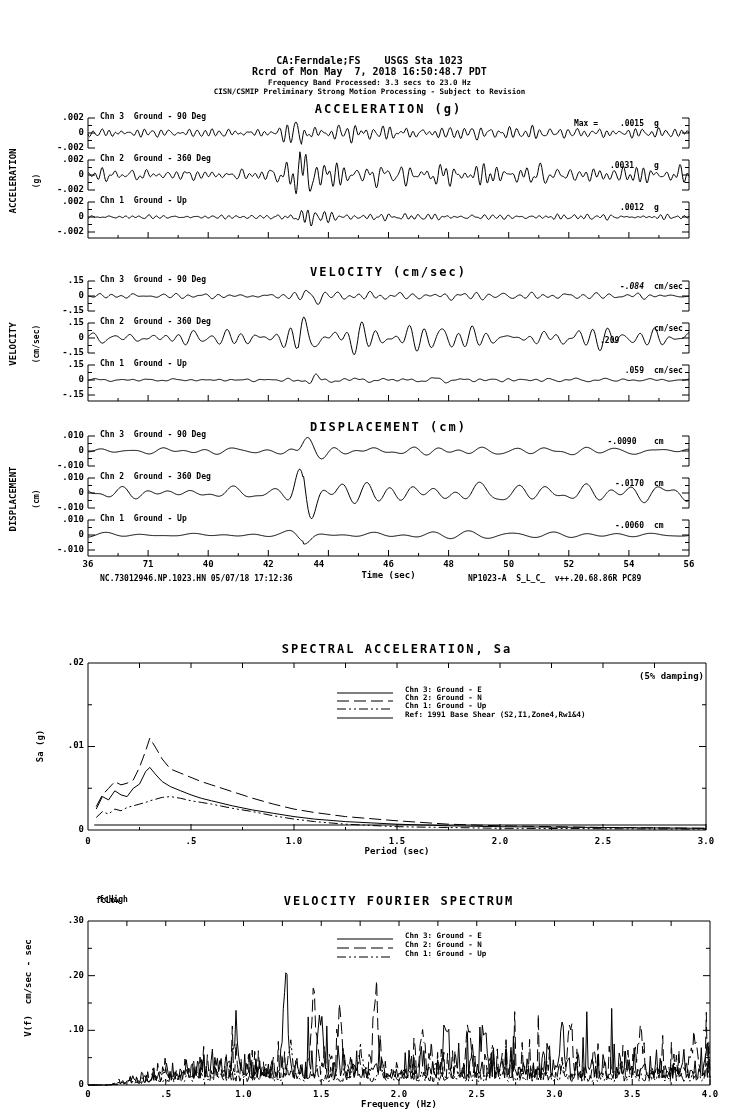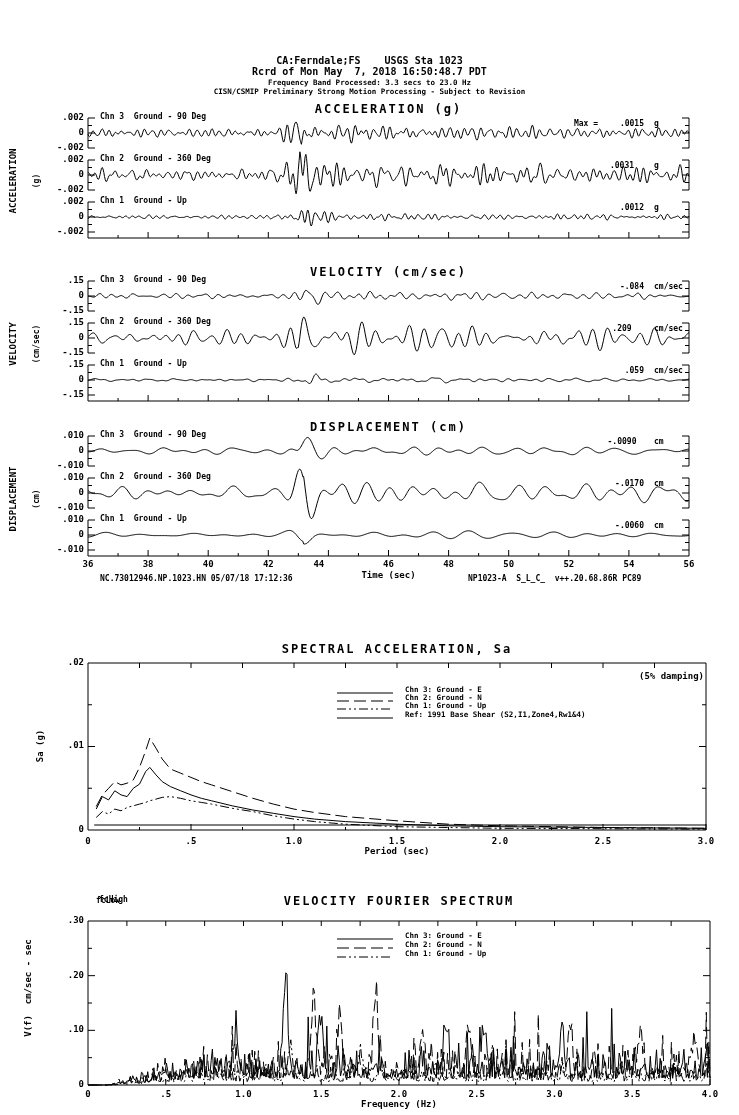--- a/index.html
+++ b/index.html
@@ -368,28 +368,28 @@
 <span class="ab f8" style="left: 600px; top: 203px; width: 44px; text-align: right;">.0012</span>
 <span class="ab f8" style="left: 654px; top: 203px;">g</span>
 <span class="ab f12" style="left: 88px; top: 266px; width: 601px; text-align: center;">VELOCITY (cm/sec)</span>
 <span class="ab f9 vlab" style="left: 13px; top: 344px;">VELOCITY</span>
 <span class="ab f8 vlab" style="left: 37px; top: 344px;">(cm/sec)</span>
 <span class="ab f9" style="left: 38px; top: 275px; width: 46px; text-align: right;">.15</span>
 <span class="ab f9" style="left: 38px; top: 290px; width: 46px; text-align: right;">0</span>
 <span class="ab f9" style="left: 38px; top: 305px; width: 46px; text-align: right;">-.15</span>
 <span class="ab f8" style="left: 100px; top: 275px;">Chn 3  Ground - 90 Deg</span>
 <span class="ab f8" style="left: 512px; top: 282px; width: 86px; text-align: right;"></span>
-<span class="ab f8" style="left: 600px; top: 282px; width: 44px; text-align: right;">-.084</span>
+<span class="ab f8" style="left: 600px; top: 282px; width: 44px; text-align: right; font-style: italic;">-.084</span>
 <span class="ab f8" style="left: 654px; top: 282px;">cm/sec</span>
 <span class="ab f9" style="left: 38px; top: 317px; width: 46px; text-align: right;">.15</span>
 <span class="ab f9" style="left: 38px; top: 332px; width: 46px; text-align: right;">0</span>
 <span class="ab f9" style="left: 38px; top: 347px; width: 46px; text-align: right;">-.15</span>
 <span class="ab f8" style="left: 100px; top: 317px;">Chn 2  Ground - 360 Deg</span>
 <span class="ab f8" style="left: 512px; top: 324px; width: 86px; text-align: right;"></span>
-<span class="ab f8" style="left: 600px; top: 324px; width: 44px; text-align: center;">.209</span>
+<span class="ab f8" style="left: 600px; top: 336px; width: 44px; text-align: left;">.209</span>
 <span class="ab f8" style="left: 654px; top: 324px;">cm/sec</span>
 <span class="ab f9" style="left: 38px; top: 359px; width: 46px; text-align: right;">.15</span>
 <span class="ab f9" style="left: 38px; top: 374px; width: 46px; text-align: right;">0</span>
 <span class="ab f9" style="left: 38px; top: 389px; width: 46px; text-align: right;">-.15</span>
 <span class="ab f8" style="left: 100px; top: 359px;">Chn 1  Ground - Up</span>
 <span class="ab f8" style="left: 512px; top: 366px; width: 86px; text-align: right;"></span>
 <span class="ab f8" style="left: 600px; top: 366px; width: 44px; text-align: right;">.059</span>
 <span class="ab f8" style="left: 654px; top: 366px;">cm/sec</span>
 <span class="ab f12" style="left: 88px; top: 421px; width: 601px; text-align: center;">DISPLACEMENT (cm)</span>
 <span class="ab f9 vlab" style="left: 13px; top: 499px;">DISPLACEMENT</span>
@@ -409,21 +409,21 @@
 <span class="ab f8" style="left: 600px; top: 479px; width: 44px; text-align: right;">-.0170</span>
 <span class="ab f8" style="left: 654px; top: 479px;">cm</span>
 <span class="ab f9" style="left: 38px; top: 514px; width: 46px; text-align: right;">.010</span>
 <span class="ab f9" style="left: 38px; top: 529px; width: 46px; text-align: right;">0</span>
 <span class="ab f9" style="left: 38px; top: 544px; width: 46px; text-align: right;">-.010</span>
 <span class="ab f8" style="left: 100px; top: 514px;">Chn 1  Ground - Up</span>
 <span class="ab f8" style="left: 512px; top: 521px; width: 86px; text-align: right;"></span>
 <span class="ab f8" style="left: 600px; top: 521px; width: 44px; text-align: right;">-.0060</span>
 <span class="ab f8" style="left: 654px; top: 521px;">cm</span>
 <span class="ab f9" style="left: 73px; top: 559px; width: 30px; text-align: center;">36</span>
-<span class="ab f9" style="left: 133.1px; top: 559px; width: 30px; text-align: center;">38</span>
+<span class="ab f9" style="left: 133.1px; top: 559px; width: 30px; text-align: center;">71</span>
 <span class="ab f9" style="left: 193.2px; top: 559px; width: 30px; text-align: center;">40</span>
 <span class="ab f9" style="left: 253.3px; top: 559px; width: 30px; text-align: center;">42</span>
 <span class="ab f9" style="left: 313.4px; top: 559px; width: 30px; ">44</span>
 <span class="ab f9" style="left: 373.5px; top: 559px; width: 30px; text-align: center;">46</span>
 <span class="ab f9" style="left: 433.6px; top: 559px; width: 30px; text-align: center;">48</span>
 <span class="ab f9" style="left: 493.7px; top: 559px; width: 30px; text-align: center;">50</span>
 <span class="ab f9" style="left: 553.8px; top: 559px; width: 30px; text-align: center;">52</span>
 <span class="ab f9" style="left: 613.9px; top: 559px; width: 30px; text-align: center;">54</span>
 <span class="ab f9" style="left: 674px; top: 559px; width: 30px; text-align: center;">56</span>
 <span class="ab f9" style="left: 38px; top: 657px; width: 46px; text-align: right;">.02</span>

